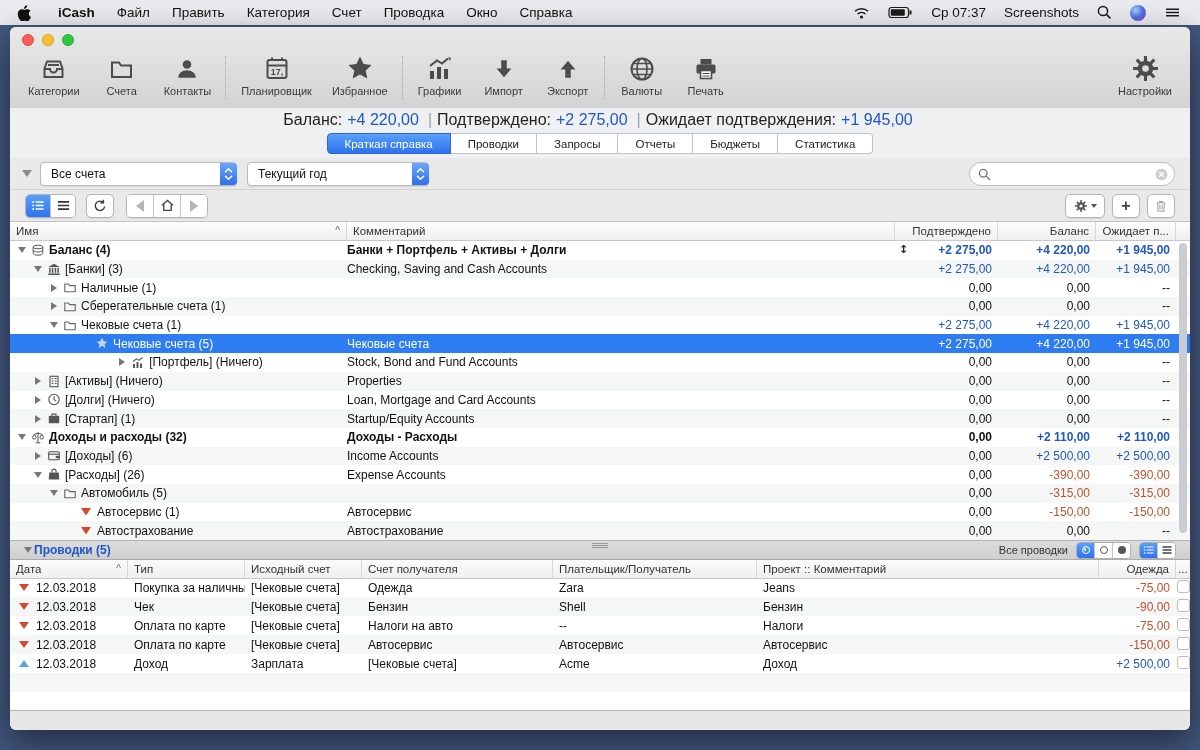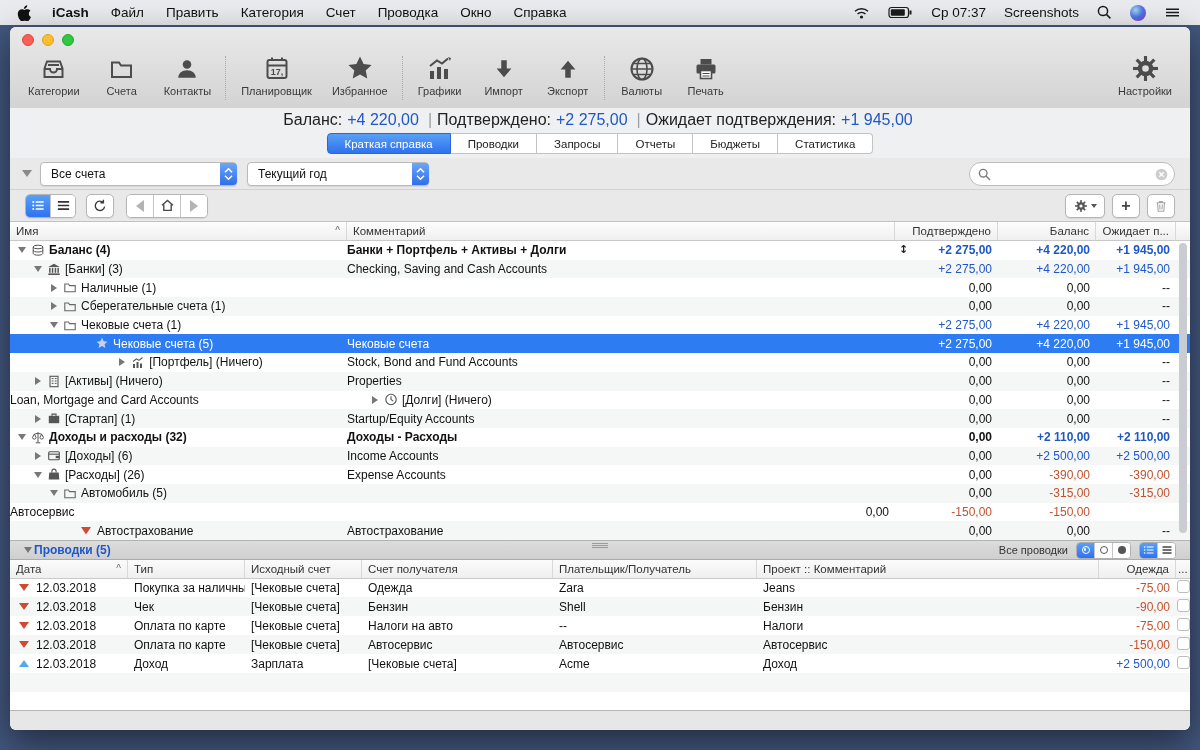--- a/index.html
+++ b/index.html
@@ -5,21 +5,21 @@
   html,body{margin:0;padding:0;}
   body{
     width:1200px;height:750px;overflow:hidden;position:relative;
     background:#42567d;
     font-family:"Liberation Sans","DejaVu Sans",sans-serif;
     -webkit-font-smoothing:antialiased;
   }
   
   .menubar{position:absolute;left:0;top:0;width:1200px;height:25px;background:#e9ebee;
     display:flex;align-items:center;font-size:13.5px;color:#111;}
-  .mb-left{display:flex;align-items:center;gap:0;}
+  .mb-left{display:flex;align-items:center;gap:6px;}
   .mb-item{padding:0 11px;white-space:nowrap;}
   .mb-item.appname{font-weight:bold;}
   .mb-apple{padding:0 10px 0 16px;display:flex;align-items:center;}
   .mb-right{margin-left:auto;display:flex;align-items:center;gap:0;padding-right:10px;}
   .mb-status{padding:0 9px;display:flex;align-items:center;}
   .siri-orb{width:16px;height:16px;border-radius:50%;
     background:radial-gradient(circle at 35% 32%,#9fd4f7,#4d74e0 48%,#8a3fd0 85%);}
   
   .window{position:absolute;left:10px;top:27px;width:1180px;height:703px;background:#fff;
     border-radius:6px;box-shadow:0 12px 34px rgba(0,0,0,.5);overflow:hidden;}
@@ -610,33 +610,33 @@
           </span>
           <span>[Активы] (Ничего)</span>
         </div>
         <div class="cell comment">Properties</div>
         <div class="cell num">0,00</div>
         <div class="cell num">0,00</div>
         <div class="cell num">--</div>
         <div class="cell"></div>
       </div>
       <div class="acc-row">
-        <div class="cell comment">Loan, Mortgage and Card Accounts</div>
         <div class="cell namecell" style="padding-left: 22px;">
           <span class="disc">
             <span class="closed"></span>
           </span>
           <span class="tree-ico">
             <svg width="14" height="13" viewBox="0 0 13 13">
               <circle cx="6.5" cy="6.5" r="5.2" fill="none" stroke="#555" stroke-width="1.1"></circle>
               <path d="M6.5 3.3v3.2l2.2 1.6" fill="none" stroke="#555" stroke-width="1.1"></path>
             </svg>
           </span>
           <span>[Долги] (Ничего)</span>
         </div>
+        <div class="cell comment">Loan, Mortgage and Card Accounts</div>
         <div class="cell num">0,00</div>
         <div class="cell num">0,00</div>
         <div class="cell num">--</div>
         <div class="cell"></div>
       </div>
       <div class="acc-row alt">
         <div class="cell namecell" style="padding-left: 22px;">
           <span class="disc">
             <span class="closed"></span>
           </span>
@@ -726,20 +726,29 @@
           </span>
           <span>Автомобиль (5)</span>
         </div>
         <div class="cell comment"></div>
         <div class="cell num">0,00</div>
         <div class="cell num v-red">-315,00</div>
         <div class="cell num v-red">-315,00</div>
         <div class="cell"></div>
       </div>
       <div class="acc-row">
+        <div class="cell namecell" style="padding-left: 54px;">
+          <span class="disc"></span>
+          <span class="tree-ico">
+            <svg width="12" height="11" viewBox="0 0 12 11">
+              <path d="M1 2h10L6 9.5z" fill="#cf4a2e"></path>
+            </svg>
+          </span>
+          <span>Автосервис (1)</span>
+        </div>
         <div class="cell comment">Автосервис</div>
         <div class="cell num">0,00</div>
         <div class="cell num v-red">-150,00</div>
         <div class="cell num v-red">-150,00</div>
         <div class="cell"></div>
       </div>
       <div class="acc-row alt">
         <div class="cell namecell" style="padding-left: 54px;">
           <span class="disc"></span>
           <span class="tree-ico">

